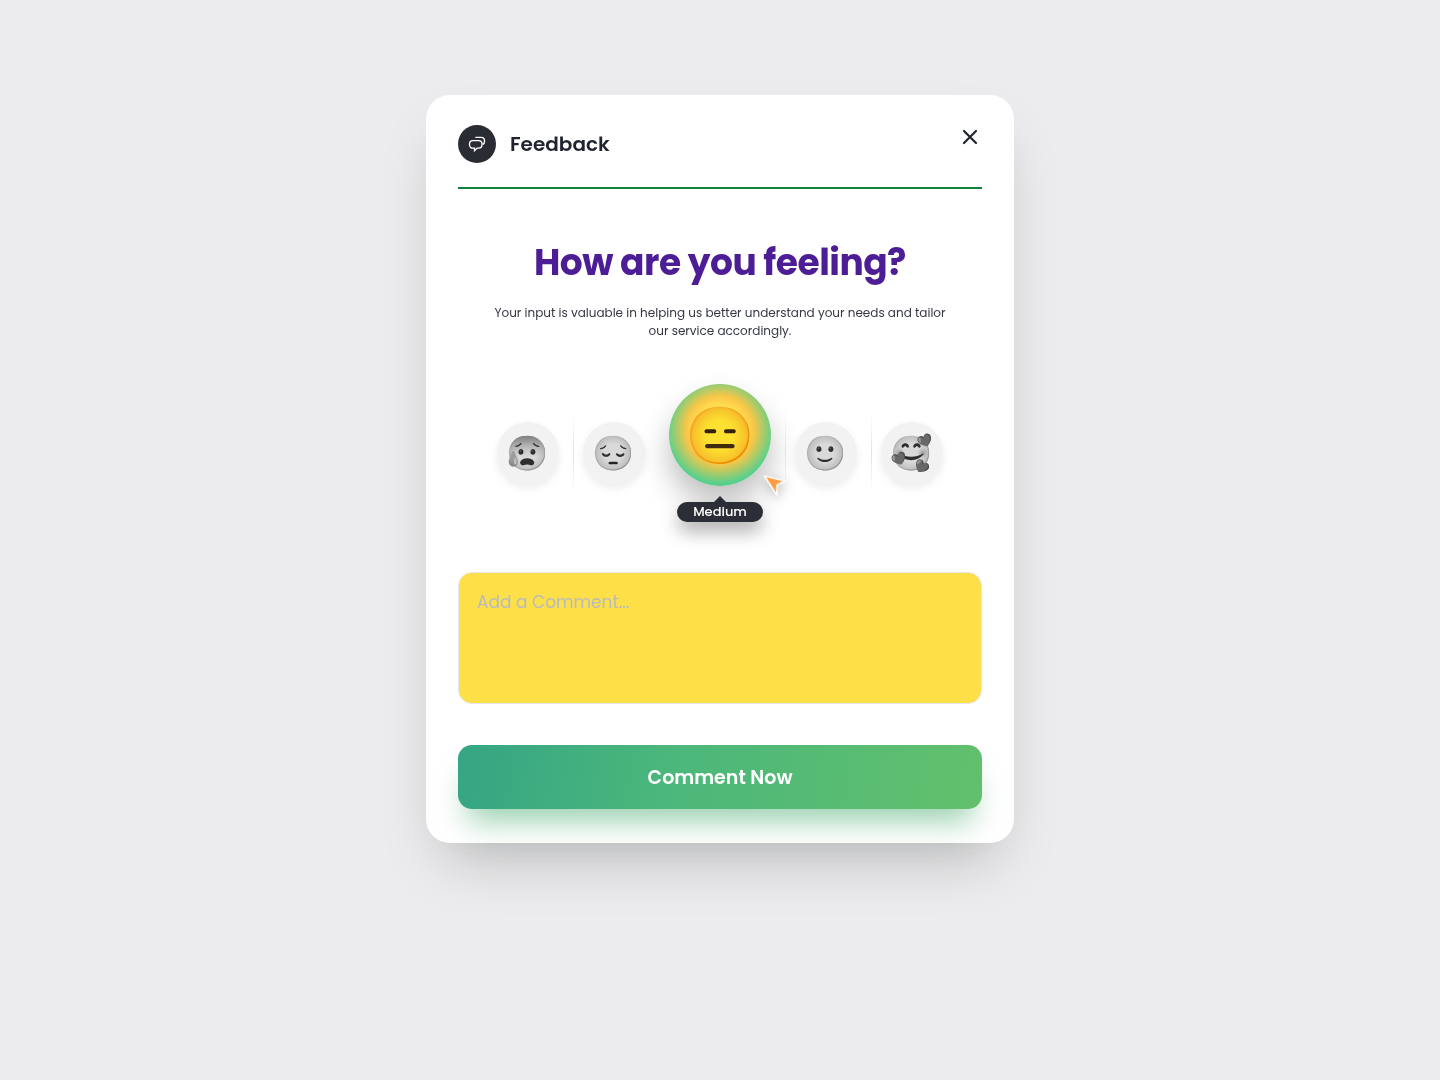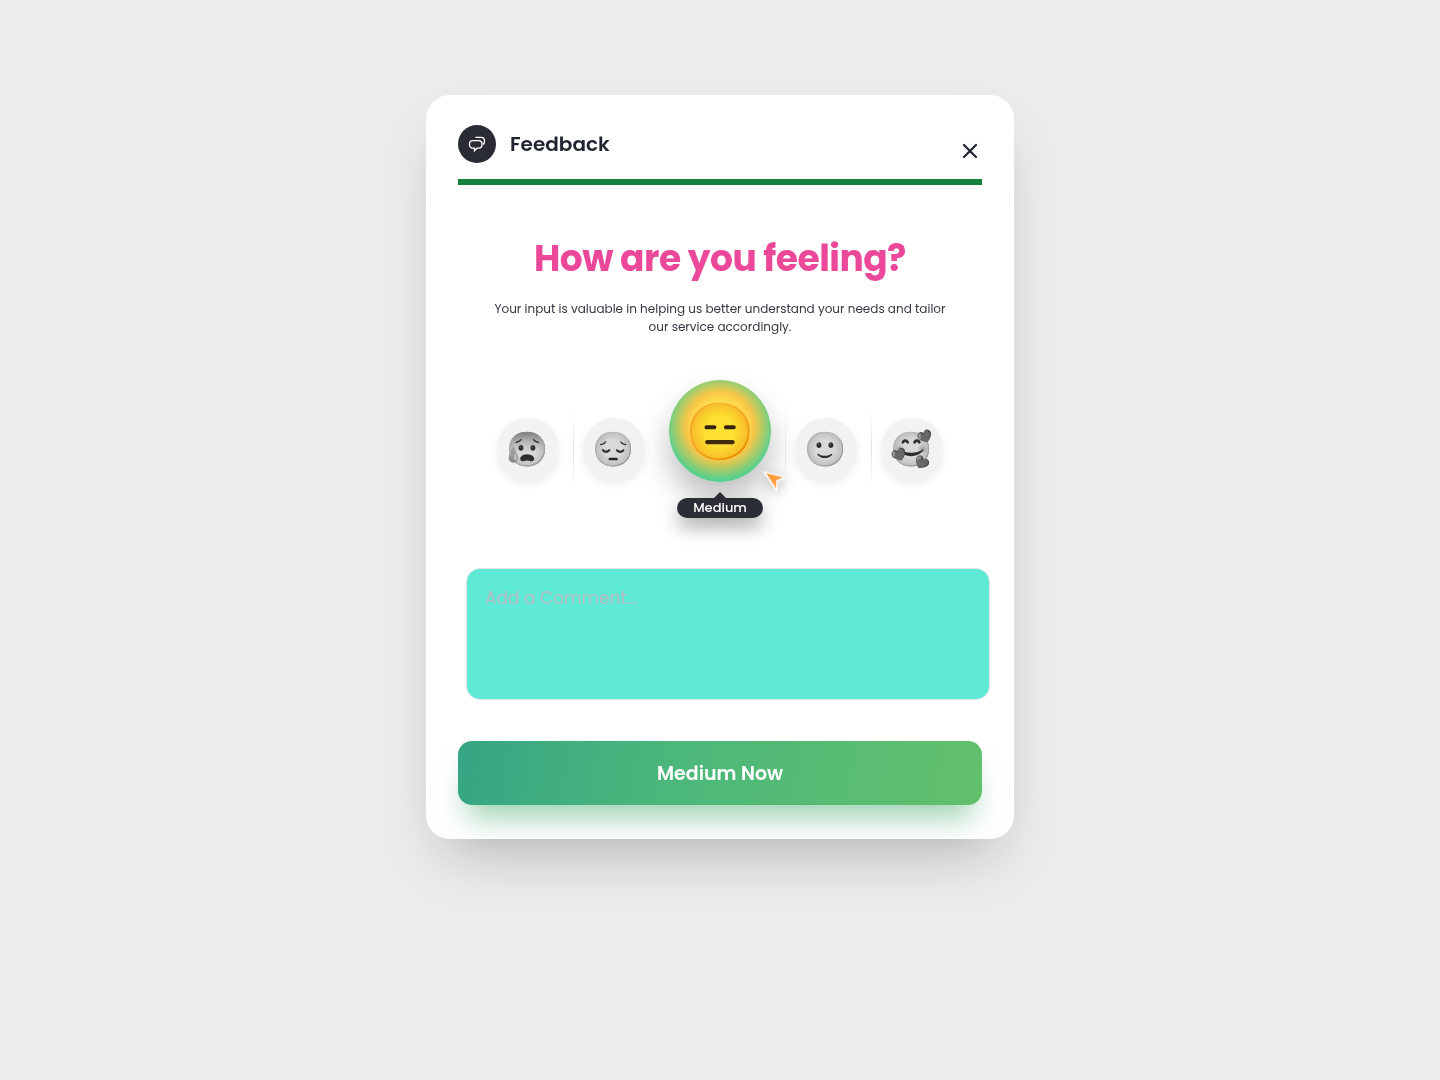--- a/index.html
+++ b/index.html
@@ -15,41 +15,41 @@
     margin-top: 95px;
     width: 588px;
     background: #ffffff;
     border-radius: 24px;
     box-shadow: 0 30px 60px -20px rgba(0,0,0,0.25);
     padding: 30px 32px 34px 32px;
     position: relative;
   }
   .header {
     display: flex;
-    align-items: flex-end;
+    align-items: flex-start;
     justify-content: space-between;
-    padding-bottom: 16px;
-    border-bottom: 6px solid #15803d;
+    padding-bottom: 24px;
+    border-bottom: 2px solid #15803d;
   }
   .header-left { display: flex; align-items: center; gap: 14px; }
   .icon-badge {
     width: 38px; height: 38px;
     border-radius: 50%;
     background: #2a2c34;
     display: flex; align-items: center; justify-content: center;
   }
   .header-title { font-size: 20px; font-weight: 600; color: #1f2430; }
   .close-btn {
     width: 24px; height: 24px;
     cursor: pointer;
     display: flex; align-items: center; justify-content: center;
   }
   .content { padding: 46px 0 0 0; text-align: center; }
   .heading {
-    font-size: 36px; font-weight: 700; color: #ec4899;
+    font-size: 36px; font-weight: 700; color: #4c1d95;
     letter-spacing: -0.5px;
   }
   .subheading {
     margin: 14px auto 0 auto;
     max-width: 460px;
     font-size: 12px; line-height: 1.5;
     color: #343843; font-weight: 400;
   }
   .emoji-row {
     display: flex; align-items: center; justify-content: center;
@@ -117,22 +117,21 @@
     margin-top: 50px;
     width: 100%;
     height: 132px;
     border: 1px solid #e6e6ea;
     border-radius: 14px;
     padding: 16px 18px;
     font-size: 17px;
     font-family: inherit;
     color: #3a3e49;
     resize: none;
-    background: #5eead4;
-    margin-left: 8px;
+    background: #fde047;
   }
   .comment::placeholder { color: #b7bac2; }
   .submit {
     margin-top: 34px;
     width: 100%; height: 64px;
     border: none; border-radius: 14px;
     background: linear-gradient(100deg, #35a584 0%, #4bb77b 40%, #62c06c 100%);
     color: #fff; font-size: 19px; font-weight: 600;
     cursor: pointer;
     box-shadow: 0 22px 30px -10px rgba(70,170,110,0.55);
@@ -174,15 +173,15 @@
           <path d="M3 2l18 8-8 2-2 9-8-19z" fill="#ff9c42" stroke="#ffffff" stroke-width="1.4" stroke-linejoin="round"></path>
         </svg>
         <div class="tooltip">Medium</div>
       </div>
       <div class="emoji-small">🙂</div>
       <div class="emoji-small">🥰</div>
     </div>
 
     <textarea class="comment" placeholder="Add a Comment..." style=""></textarea>
 
-    <button class="submit">Medium Now</button>
+    <button class="submit">Comment Now</button>
   </div>
 </div>
 
 </body></html>

